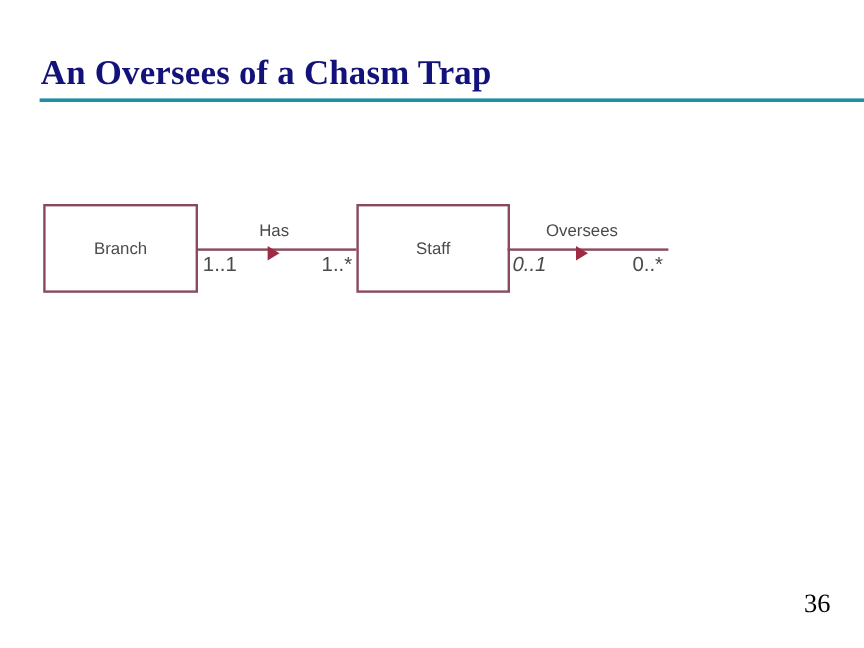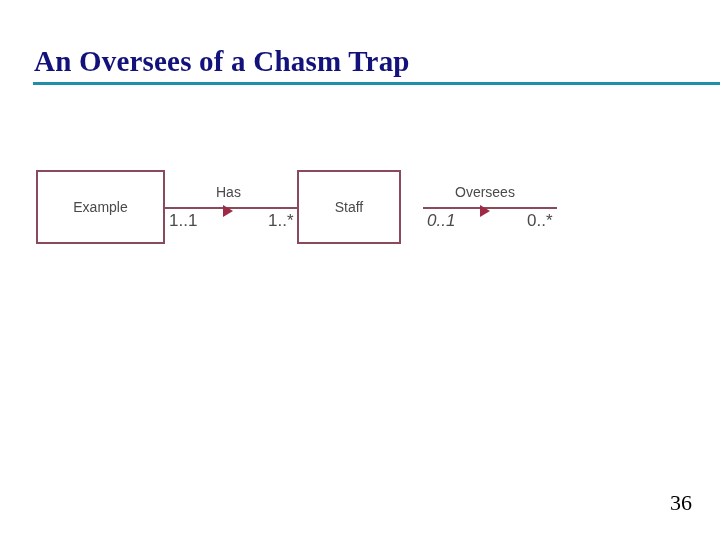--- a/index.html
+++ b/index.html
@@ -115,24 +115,24 @@
 
 <div class="slide">
 
   <div class="slide-title">An Oversees of a Chasm Trap</div>
 
   <div class="title-rule"></div>
 
   <div class="diagram">
 
     <div class="entity-box" style="left:36px; top:170px; width:129px; height:74px;">
-      <span class="entity-label">Example</span>
+      <span class="entity-label">Branch</span>
     </div>
 
-    <div class="entity-box" style="left:297px; top:170px; width:104px; height:74px;">
+    <div class="entity-box" style="left:297px; top:170px; width:128px; height:74px;">
       <span class="entity-label">Staff</span>
     </div>
 
 
     <div class="conn-line" style="left:165px; top:207px; width:132px;"></div>
 
     <div class="rel-label" style="left:216px; top:184px;">
       <span>Has</span>
       <span class="rel-arrow"></span>
     </div>

